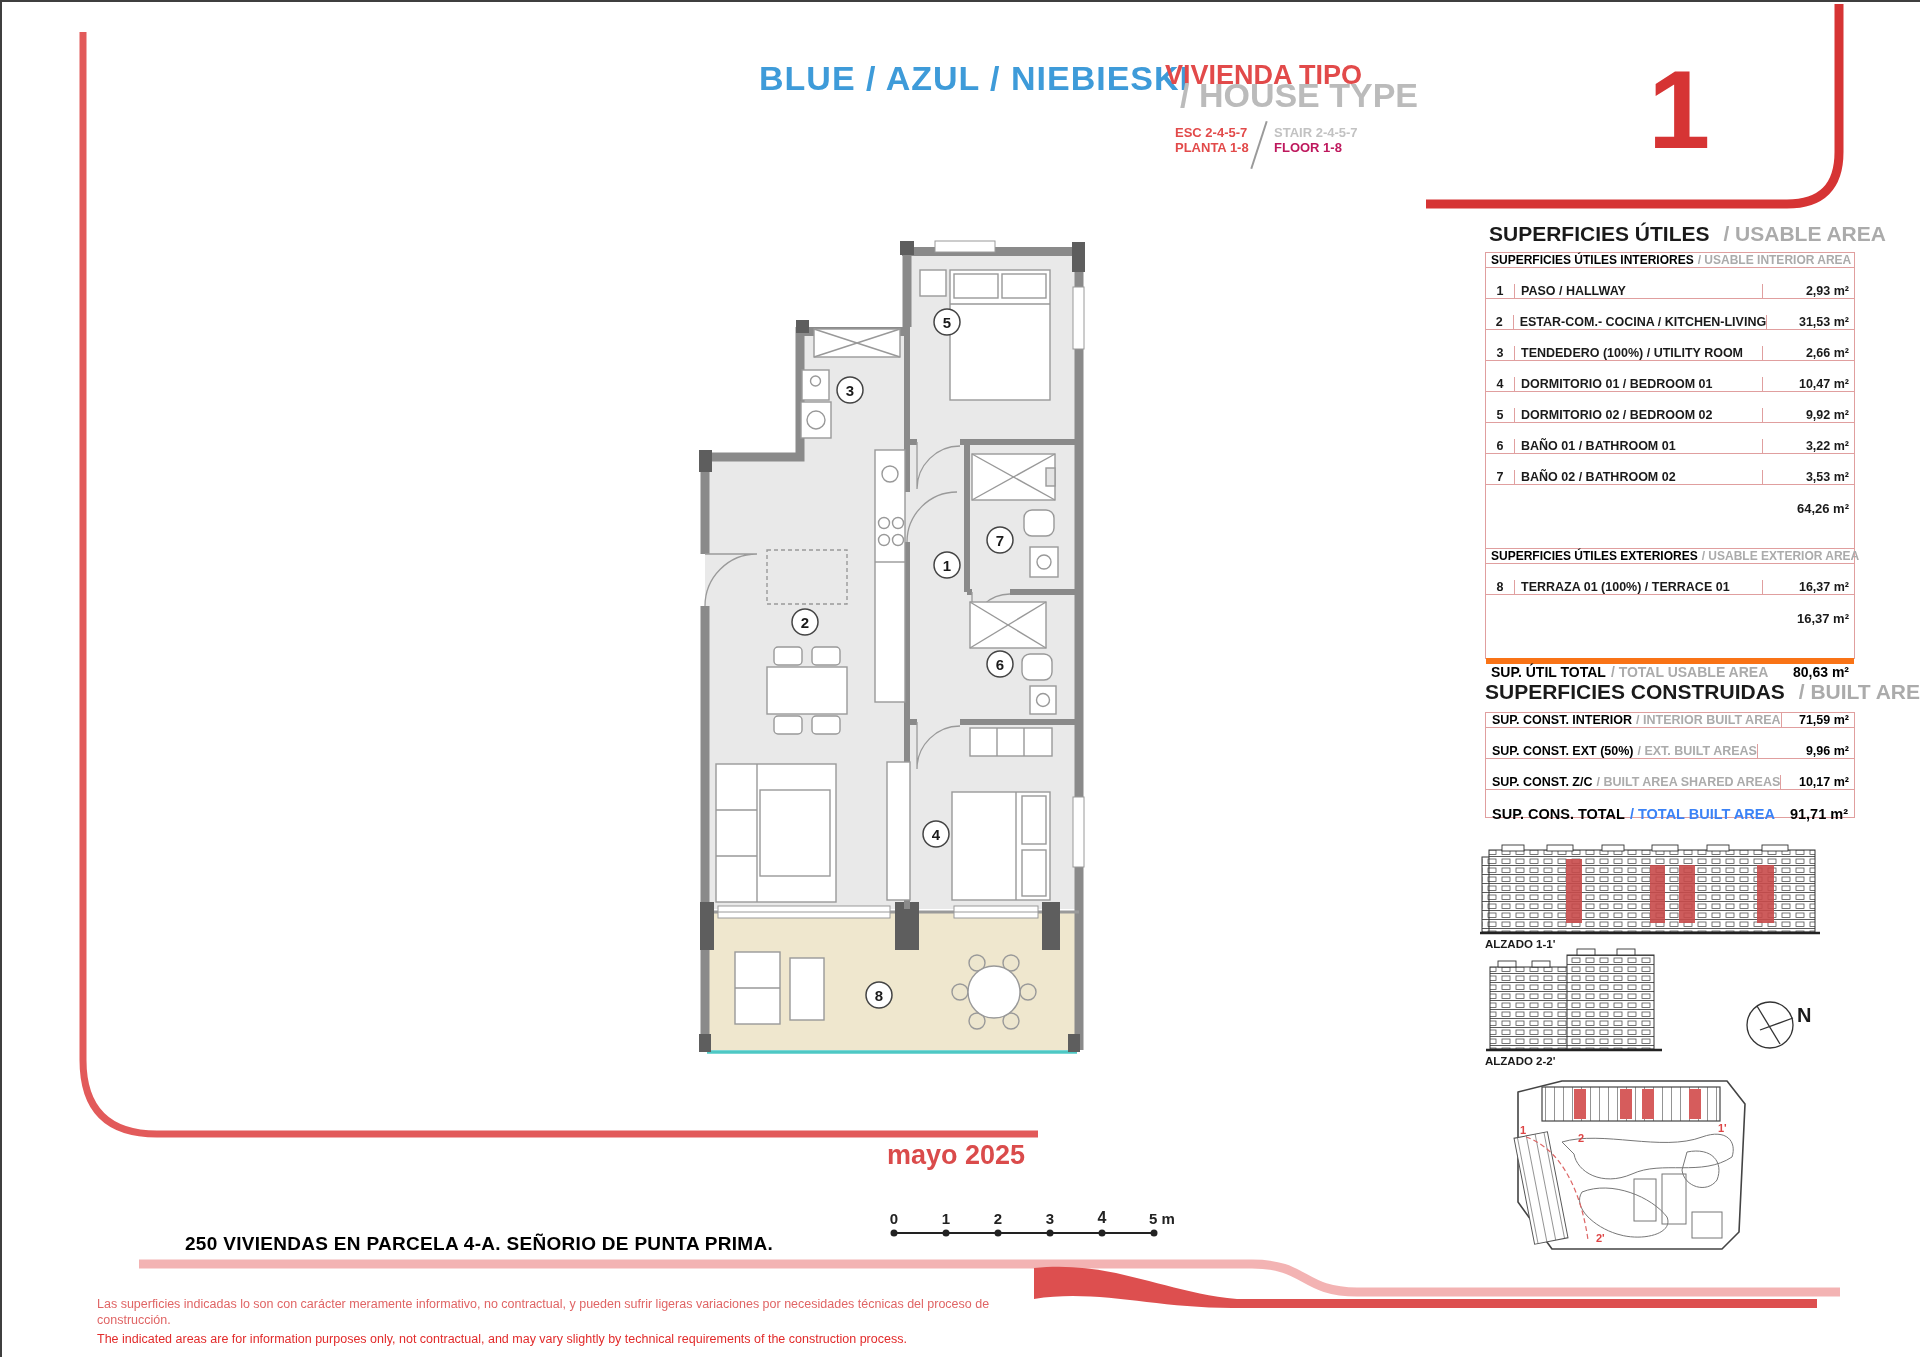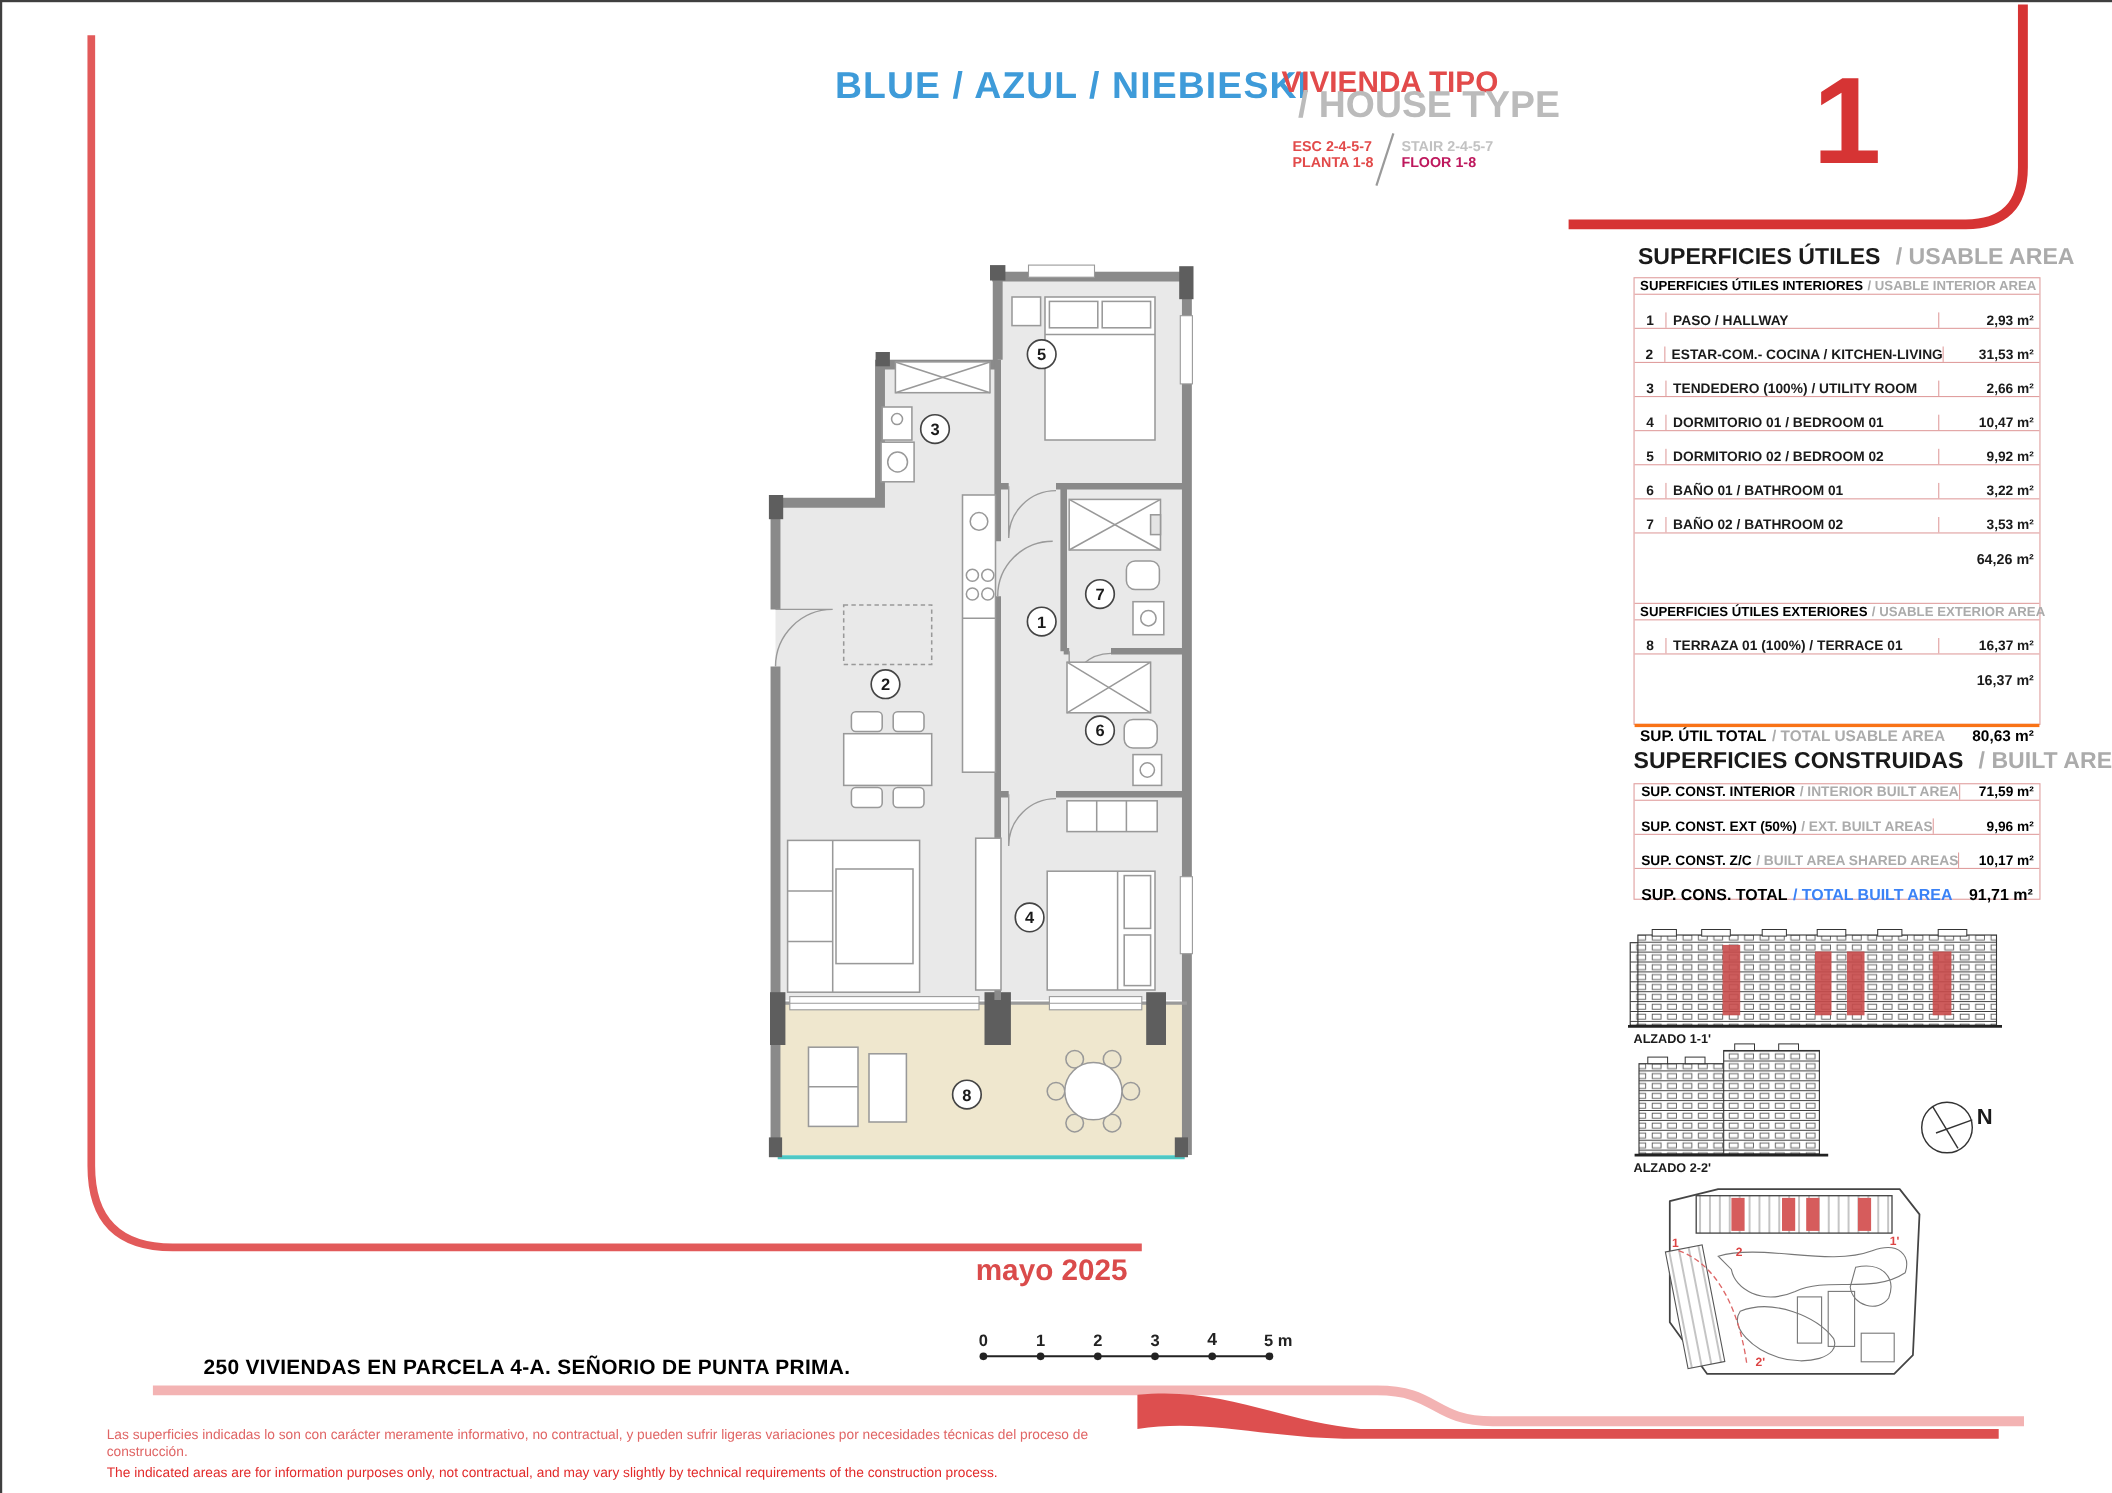--- a/index.html
+++ b/index.html
@@ -27,21 +27,21 @@
   
   .tbl{border:1px solid #E09F9F;display:flex;flex-direction:column;box-sizing:border-box;background:#fff;gap:16px;}
   .t-head{display:flex;align-items:center;border-bottom:1px solid #E09F9F;font-size:12px;font-weight:bold;padding:0 5px;white-space:nowrap;}
   .t-head .en{color:#ABABAB;margin-left:4px;}
   .t-row{display:flex;align-items:stretch;border-bottom:1px solid #E09F9F;font-size:12.5px;font-weight:bold;color:#1a1a1a;}
   .t-row .num{width:28px;border-right:1px solid #E09F9F;display:flex;align-items:center;justify-content:center;}
   .t-row .lbl{flex:1;display:flex;align-items:center;padding-left:6px;white-space:nowrap;}
   .t-row .val{width:86px;border-left:1px solid #E09F9F;display:flex;align-items:center;justify-content:flex-end;padding-right:5px;}
   .t-sub{display:flex;align-items:center;justify-content:flex-end;font-size:13px;font-weight:bold;padding-right:5px;color:#1a1a1a;}
   .t-fill{flex:1;}
-  .t-total{display:flex;align-items:center;border-top:3px solid #f97316;font-size:14px;font-weight:bold;padding:0 5px;white-space:nowrap;}
+  .t-total{display:flex;align-items:center;border-top:6px solid #f97316;font-size:14px;font-weight:bold;padding:0 5px;white-space:nowrap;}
   .t-total .en{color:#ABABAB;margin-left:5px;}
   .t-total .val{margin-left:auto;}
   .b-row{display:flex;align-items:center;border-bottom:1px solid #E09F9F;font-size:12.5px;font-weight:bold;padding-left:6px;white-space:nowrap;}
   .b-row .en{color:#ABABAB;margin-left:4px;}
   .b-row .val{margin-left:auto;width:92px;text-align:right;border-left:1px solid #E09F9F;align-self:stretch;display:flex;align-items:center;justify-content:flex-end;padding-right:5px;}
   .b-total{display:flex;align-items:center;font-size:14.5px;font-weight:bold;padding:0 6px;white-space:nowrap;}
   .b-total .en{color:#3b82f6;margin-left:5px;}
   .b-total .val{margin-left:auto;}
 
   

